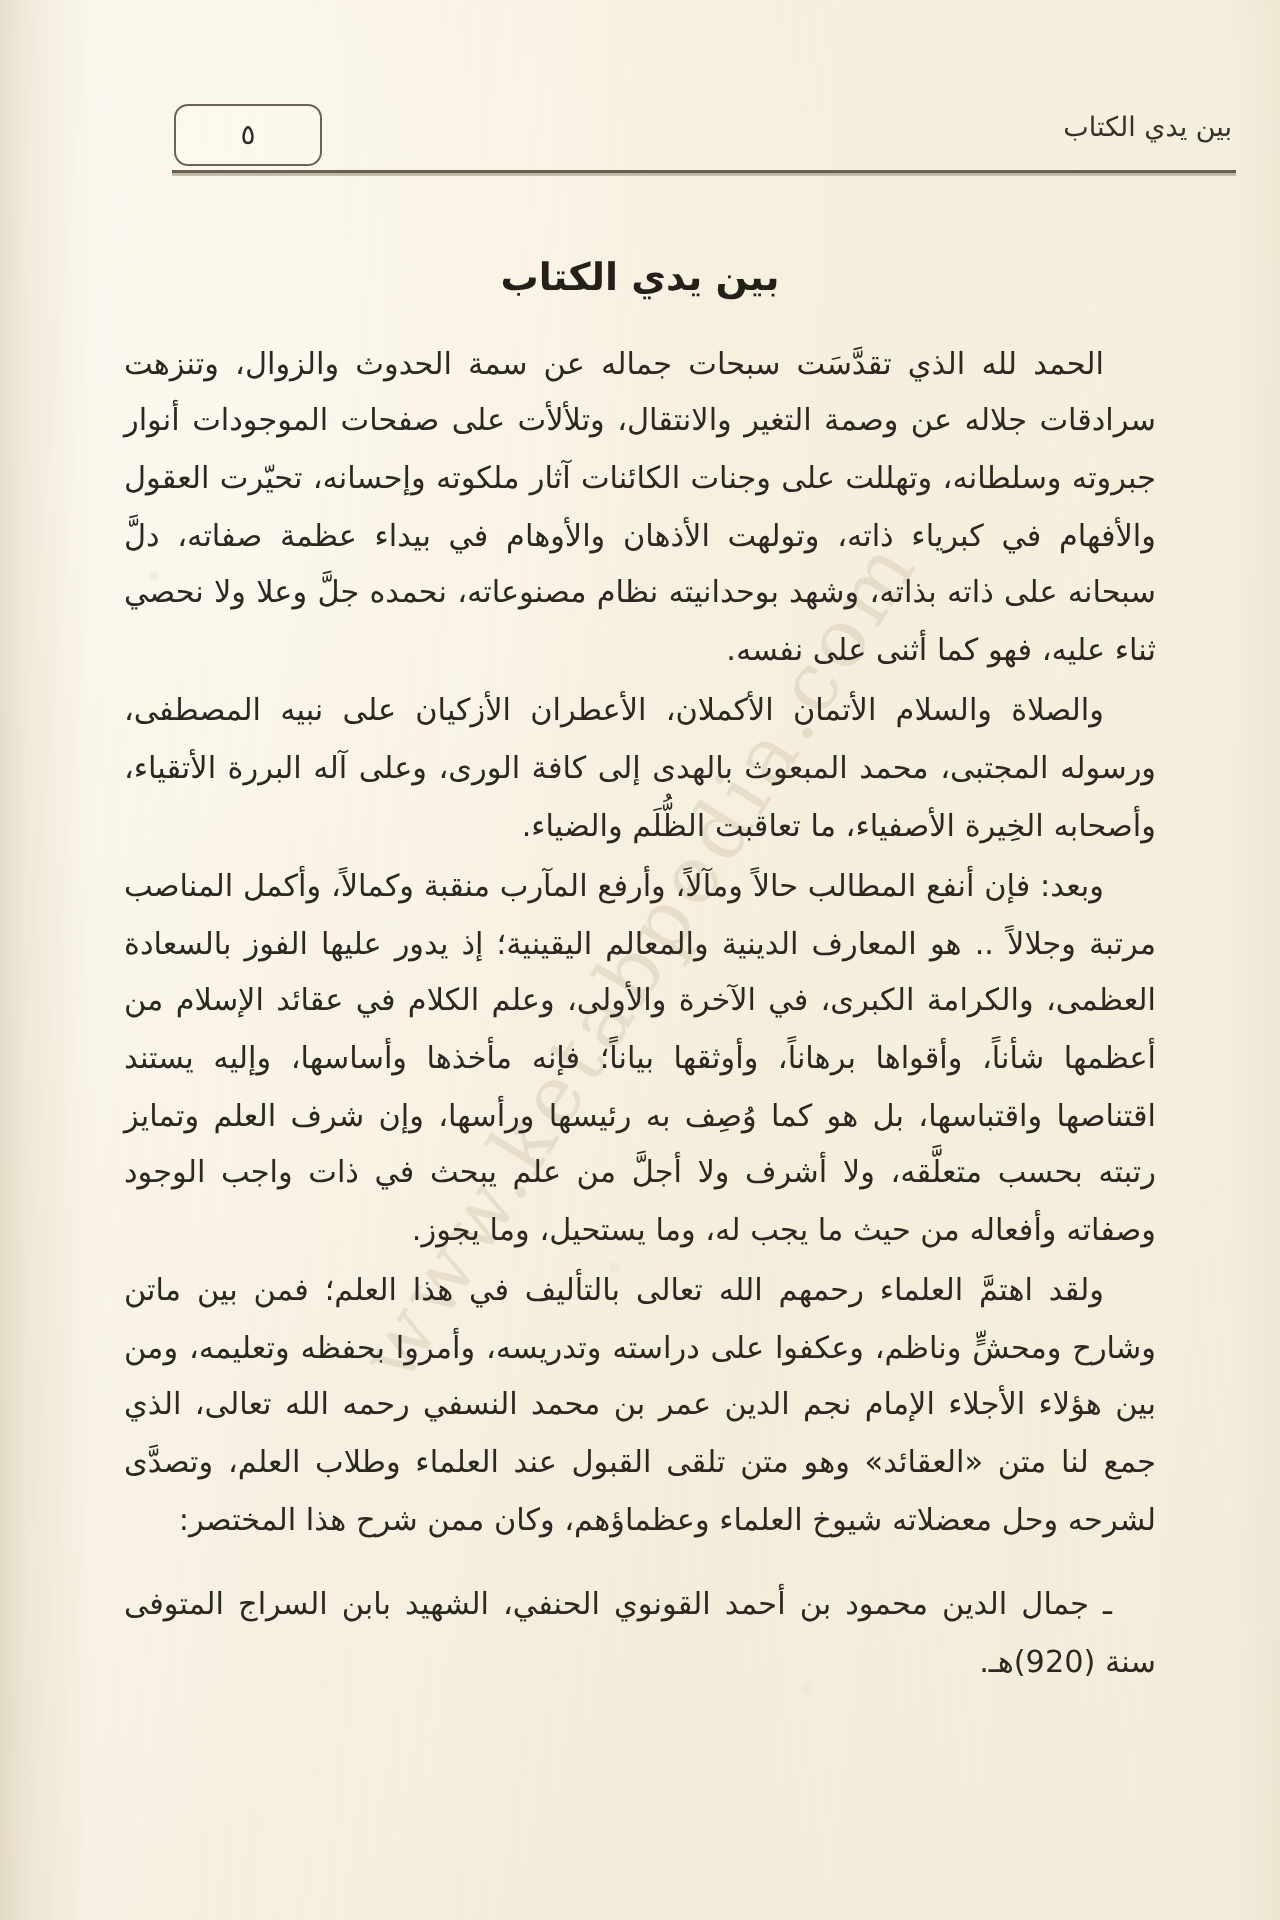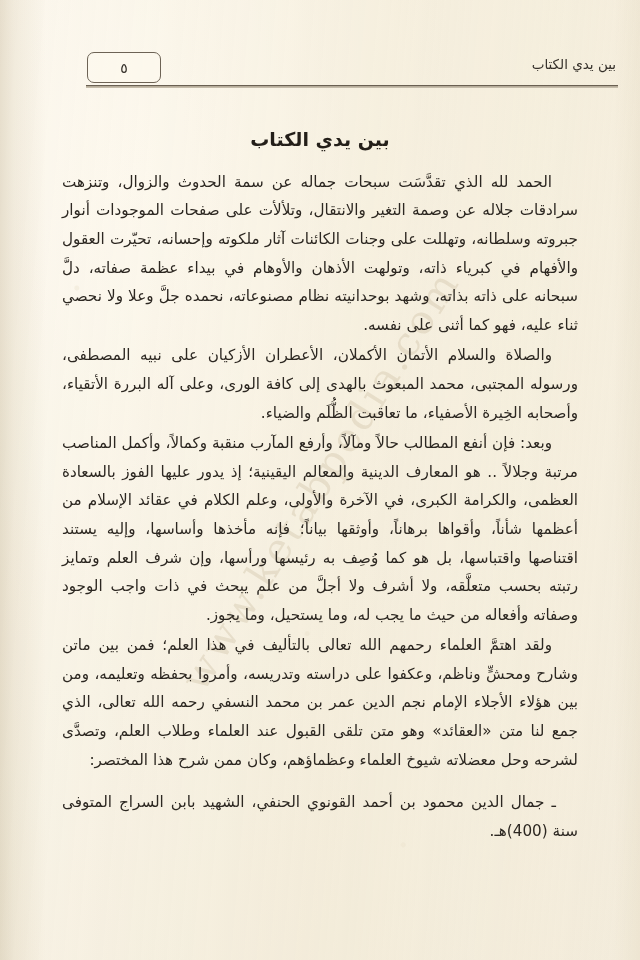--- a/index.html
+++ b/index.html
@@ -180,18 +180,18 @@
   <div id="content">
 
     <h1 id="doc-title">بين يدي الكتاب</h1>
 
     <p class="para">الحمد لله الذي تقدَّسَت سبحات جماله عن سمة الحدوث والزوال، وتنزهت سرادقات جلاله عن وصمة التغير والانتقال، وتلألأت على صفحات الموجودات أنوار جبروته وسلطانه، وتهللت على وجنات الكائنات آثار ملكوته وإحسانه، تحيّرت العقول والأفهام في كبرياء ذاته، وتولهت الأذهان والأوهام في بيداء عظمة صفاته، دلَّ سبحانه على ذاته بذاته، وشهد بوحدانيته نظام مصنوعاته، نحمده جلَّ وعلا ولا نحصي ثناء عليه، فهو كما أثنى على نفسه.</p>
     <p class="para">والصلاة والسلام الأتمان الأكملان، الأعطران الأزكيان على نبيه المصطفى، ورسوله المجتبى، محمد المبعوث بالهدى إلى كافة الورى، وعلى آله البررة الأتقياء، وأصحابه الخِيرة الأصفياء، ما تعاقبت الظُّلَم والضياء.</p>
     <p class="para">وبعد: فإن أنفع المطالب حالاً ومآلاً، وأرفع المآرب منقبة وكمالاً، وأكمل المناصب مرتبة وجلالاً .. هو المعارف الدينية والمعالم اليقينية؛ إذ يدور عليها الفوز بالسعادة العظمى، والكرامة الكبرى، في الآخرة والأولى، وعلم الكلام في عقائد الإسلام من أعظمها شأناً، وأقواها برهاناً، وأوثقها بياناً؛ فإنه مأخذها وأساسها، وإليه يستند اقتناصها واقتباسها، بل هو كما وُصِف به رئيسها ورأسها، وإن شرف العلم وتمايز رتبته بحسب متعلَّقه، ولا أشرف ولا أجلَّ من علم يبحث في ذات واجب الوجود وصفاته وأفعاله من حيث ما يجب له، وما يستحيل، وما يجوز.</p>
     <p class="para">ولقد اهتمَّ العلماء رحمهم الله تعالى بالتأليف في هذا العلم؛ فمن بين ماتن وشارح ومحشٍّ وناظم، وعكفوا على دراسته وتدريسه، وأمروا بحفظه وتعليمه، ومن بين هؤلاء الأجلاء الإمام نجم الدين عمر بن محمد النسفي رحمه الله تعالى، الذي جمع لنا متن «العقائد» وهو متن تلقى القبول عند العلماء وطلاب العلم، وتصدَّى لشرحه وحل معضلاته شيوخ العلماء وعظماؤهم، وكان ممن شرح هذا المختصر:</p>
 
     <ul class="shuruh">
-      <li>ـ جمال الدين محمود بن أحمد القونوي الحنفي، الشهيد بابن السراج المتوفى سنة (400)هـ.</li>
+      <li>ـ جمال الدين محمود بن أحمد القونوي الحنفي، الشهيد بابن السراج المتوفى سنة (920)هـ.</li>
     </ul>
 
   </div>
 
 </div>
 
 </body></html>

